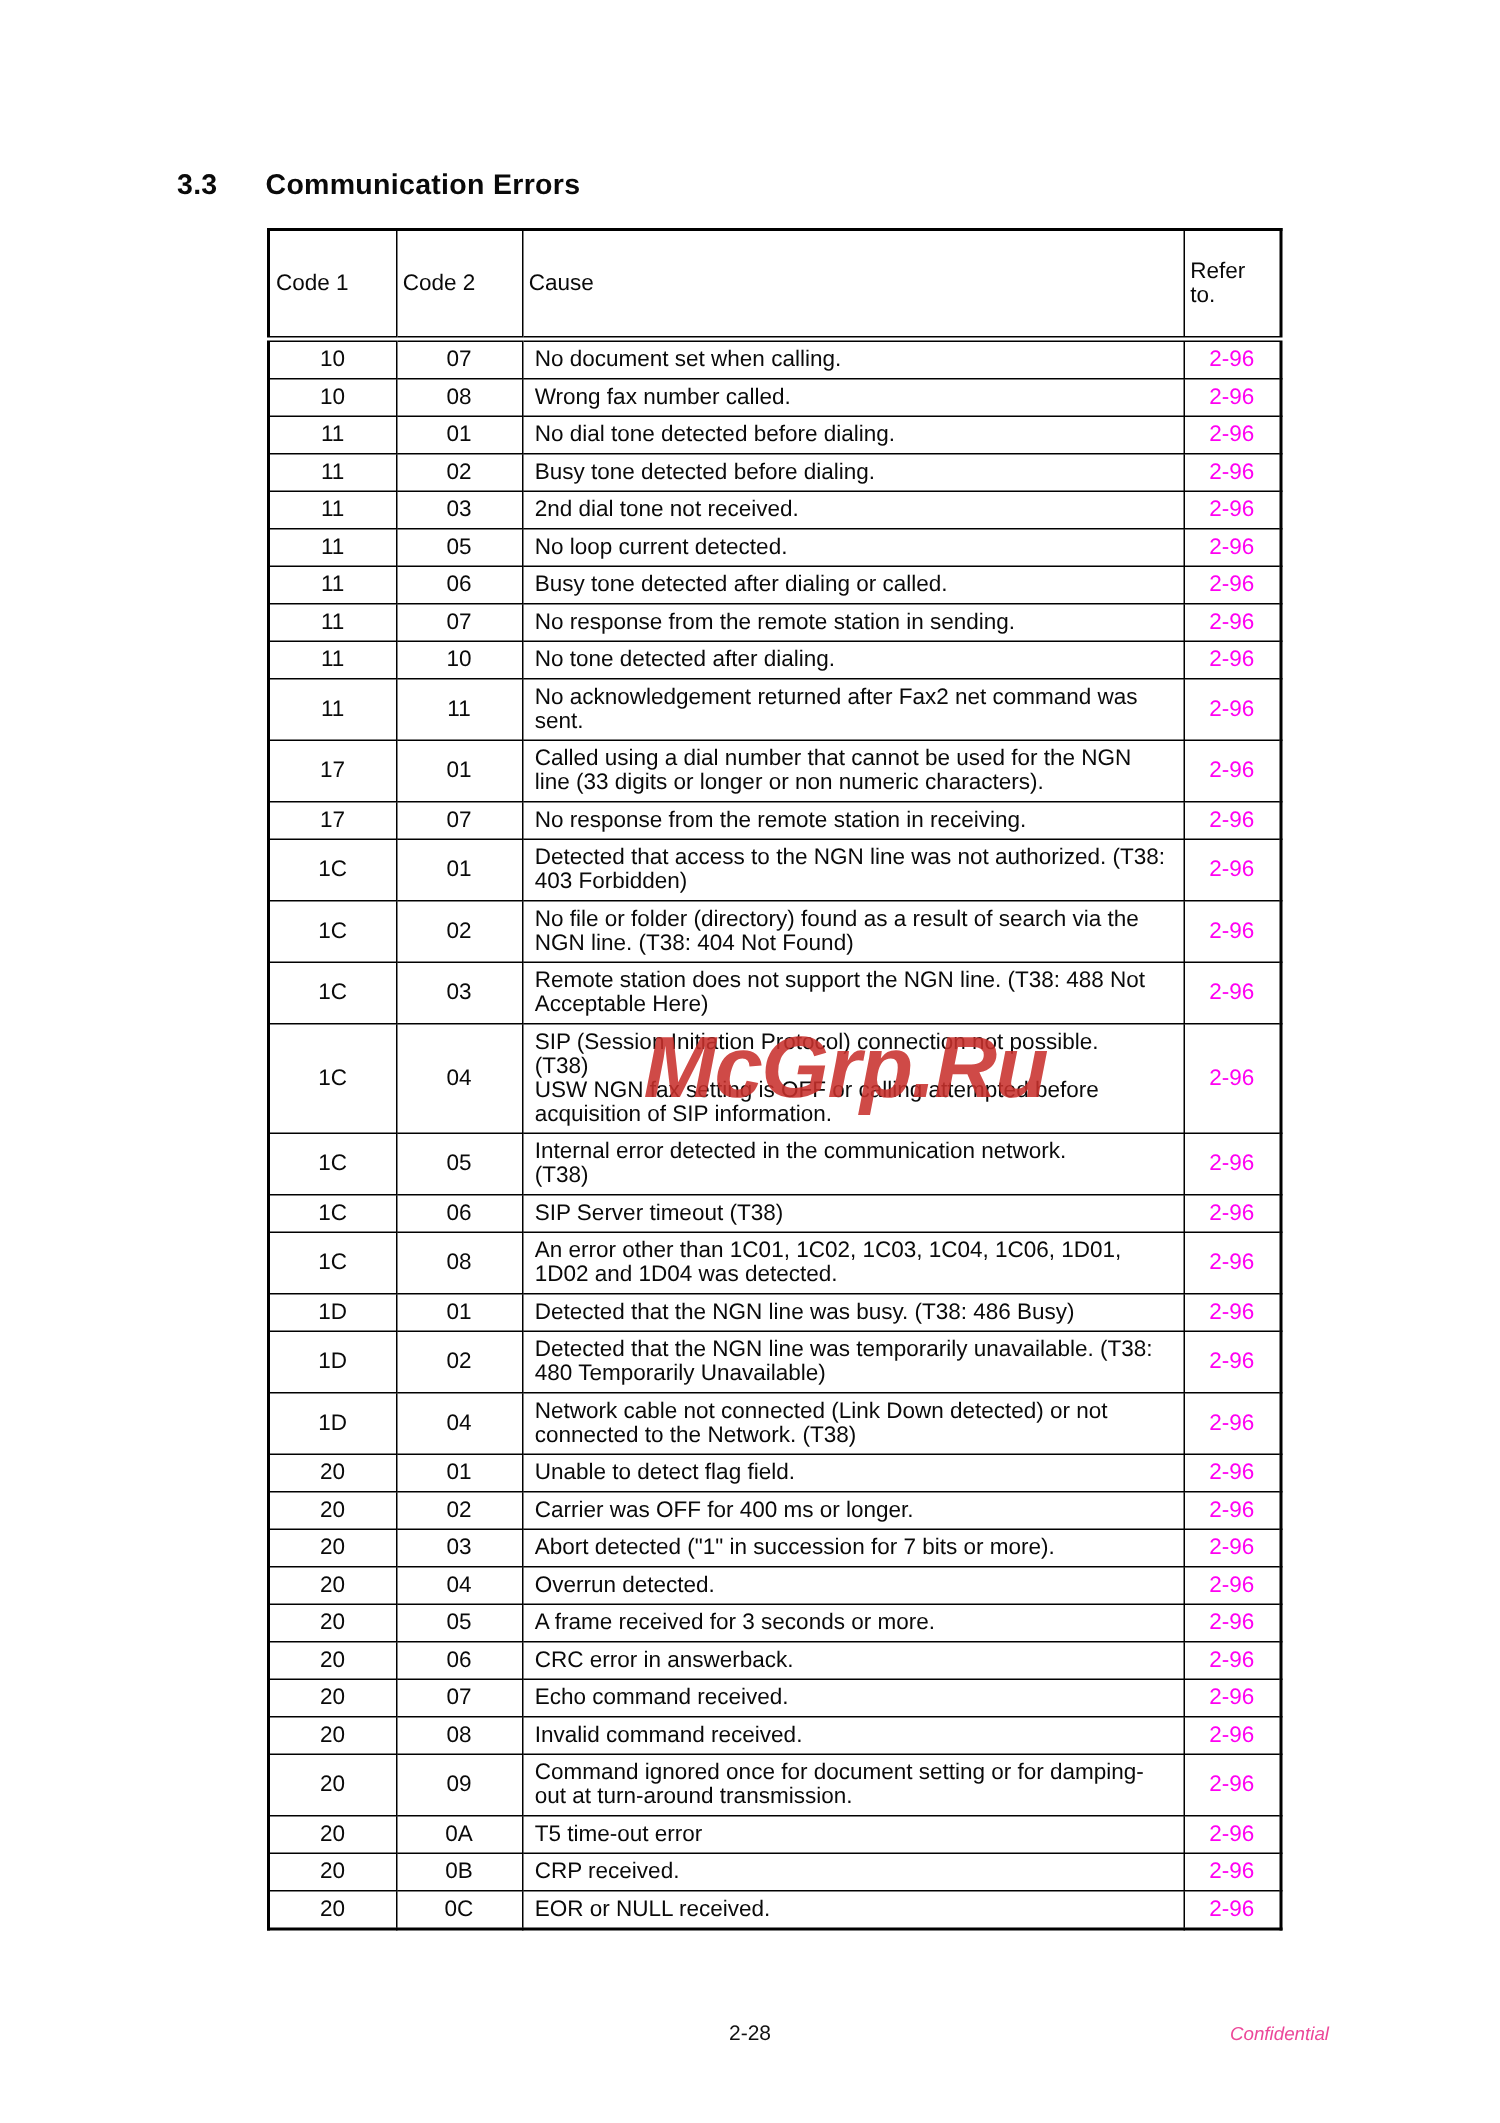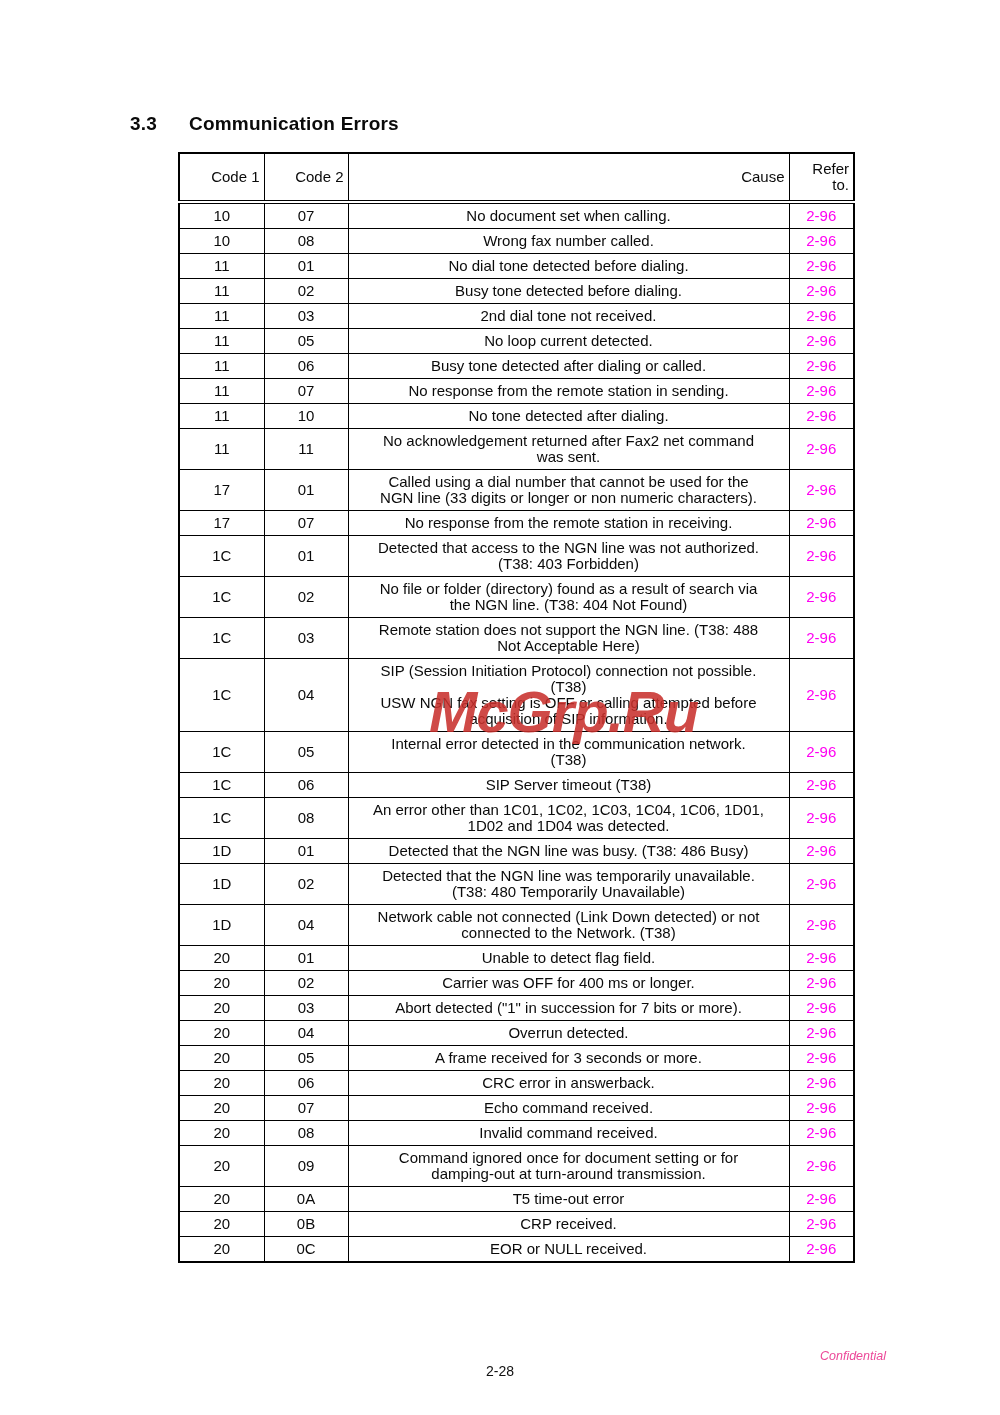--- a/index.html
+++ b/index.html
@@ -13,47 +13,46 @@
     overflow: hidden;
   }
   .title {
     position: absolute;
     left: 118px;
     top: 113px;
     display: flex;
     font-size: 19px;
     font-weight: 700;
     letter-spacing: 0.2px;
-    margin-left: 12px;
   }
   .title .num { width: 59px; }
 
   .table-wrap { position: absolute; left: 178px; top: 152px; }
   table.err {
     border-collapse: collapse;
     table-layout: fixed;
     width: 675px;
     border: 2px solid #000;
   }
   table.err th, table.err td {
     border: 1px solid #000;
     font-size: 15px;
     line-height: 16px;
     vertical-align: middle;
     overflow: hidden;
   }
   table.err thead th {
     font-weight: 400;
     height: 42px;
-    padding: 2px 4px;
-    text-align: right;
+    padding: 14px 4px;
+    text-align: left;
     border-bottom: 4px double #000;
   }
   td.cell-center { text-align: center; padding: 4px 3px; }
-  td.cell-cause  { text-align: center;  padding: 4px 23px; white-space: pre-line; }
+  td.cell-cause  { text-align: left;  padding: 4px 8px; white-space: pre-line; }
   td.cell-refer  { text-align: center; padding: 4px 4px; color: var(--link-color, #ff00ff); }
 
   .watermark {
     position: absolute;
     left: 402px;
     top: 678px;
     font-size: 58px;
     font-style: italic;
     font-weight: 700;
     letter-spacing: -1px;
@@ -64,21 +63,20 @@
     margin-left: 27px;
   }
   .page-num {
     position: absolute;
     top: 1347px;
     left: 0;
     width: 100%;
     text-align: center;
     font-size: 14px;
     color: #111;
-    margin-top: 16px;
   }
   .confidential {
     position: absolute;
     top: 1349px;
     right: 114px;
     font-size: 12.5px;
     font-style: italic;
     color: #ec4899;
   }
 </style>

